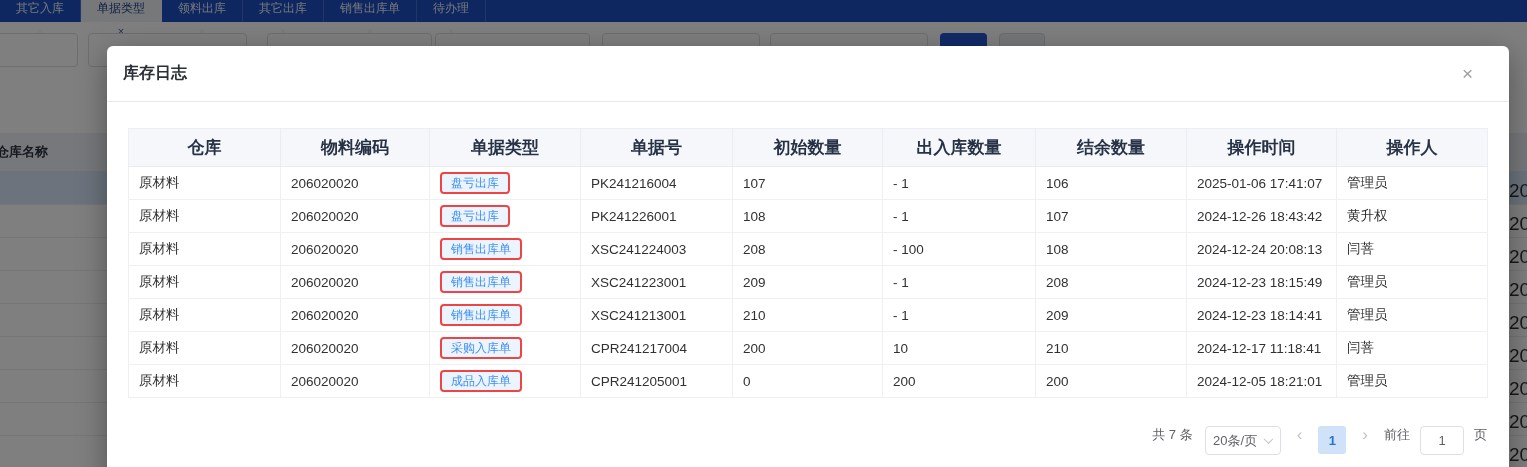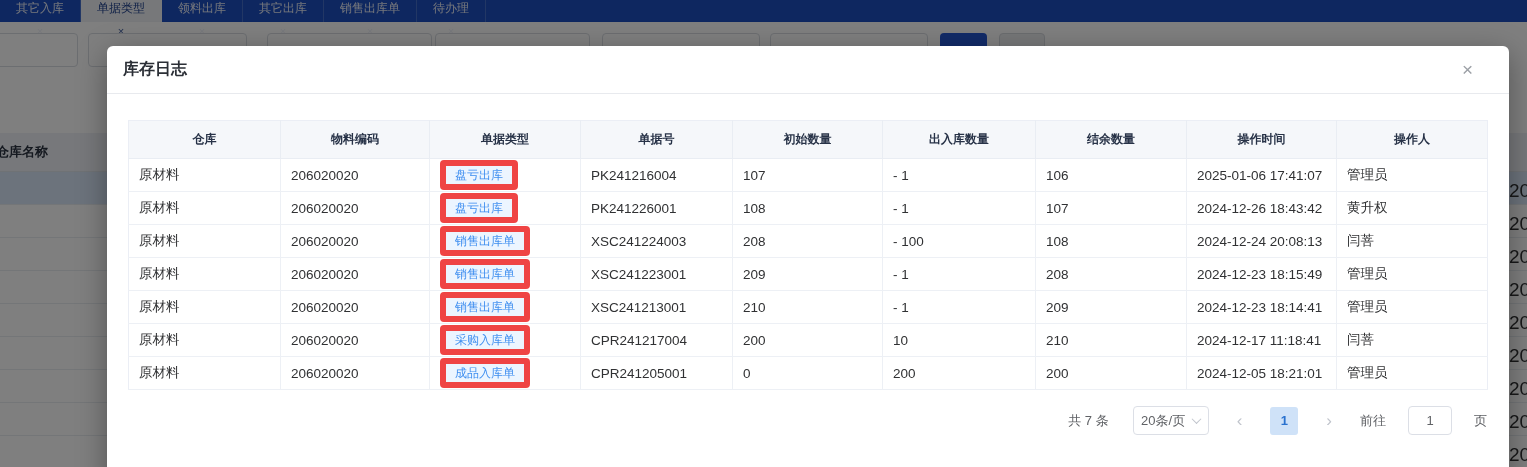--- a/index.html
+++ b/index.html
@@ -33,40 +33,40 @@
   .bg-row { height:33px; border-bottom:1px solid #e8ecf0; position:relative; background:#fff; }
   .bg-row.selected { background:#d9e7f8; }
   .bg-row .peek { position:absolute; left:1509px; top:8px; font-size:19px;
     color:#303133; white-space:nowrap; }
 
   .overlay { position:absolute; inset:0; background:rgba(0,0,0,.5); }
 
   
   .modal { position:absolute; left:107px; top:46px; width:1402px; height:440px;
     background:#fff; border-radius:6px; box-shadow:0 8px 30px rgba(0,0,0,.35); }
-  .modal-header { height:48px; border-bottom:1px solid #e8eaee;
+  .modal-header { height:56px; border-bottom:1px solid #e8eaee;
     display:flex; align-items:center; padding:0 16px; }
   .modal-title { font-size:16px; font-weight:700; color:#2b2f36; }
   .modal-close { margin-left:auto; color:#9ca0a6; font-size:19px; line-height:1;
     cursor:pointer; padding:4px 20px 4px 4px; }
 
   .modal-body { padding:26px 21px 0 21px; }
   table.log { width:1359px; border-collapse:collapse; table-layout:fixed;
     border:1px solid #ebeef5; }
-  table.log th { height:38px; background:#f5f7fa; font-size:12px; font-weight:700;
+  table.log th { height:38px; background:#f5f7fa; font-size:17px; font-weight:700;
     color:#273247; text-align:center; border:1px solid #e9edf3; border-top:none; }
   table.log th:first-child { border-left:none; } table.log th:last-child { border-right:none; }
   table.log td { height:33px; font-size:13.5px; color:#303133; text-align:left;
     padding:0 0 0 10px; border:1px solid #edf0f5; background:#fff; white-space:nowrap; }
   table.log td:first-child { border-left:none; } table.log td:last-child { border-right:none; }
   .tag { display:inline-block; font-size:12px; color:#3e8ef0; background:#ecf5ff;
-    border:6px solid #ef4444; border-radius:4px; padding:3px 9px; line-height:1; }
-
-  .pager { width:1359px; margin-top:16px; display:flex; align-items:center;
-    justify-content:flex-end; gap:22px; font-size:13px; color:#606266; }
+    border:2px solid #ef4444; border-radius:4px; padding:3px 9px; line-height:1; }
+
+  .pager { width:1359px; margin-top:28px; display:flex; align-items:flex-start;
+    justify-content:flex-end; gap:10px; font-size:13px; color:#606266; }
   .pager .total { margin-right:2px; }
   .size-select { width:76px; height:29px; border:1px solid #dcdfe6; border-radius:4px;
     display:flex; align-items:center; justify-content:center; gap:8px; cursor:pointer;
     color:#606266; background:#fff; }
   .chev { width:7px; height:7px; border-right:1.5px solid #c0c4cc;
     border-bottom:1.5px solid #c0c4cc; transform:rotate(45deg) translate(-1px,-1px); }
   .arrow { font-size:17px; color:#c0c4cc; padding:0 6px; cursor:pointer; line-height:1; }
   .page-num { min-width:28px; height:28px; border-radius:3px; background:#cfe2f8;
     color:#2a72cf; font-weight:700; display:flex; align-items:center; justify-content:center;
     cursor:pointer; }

